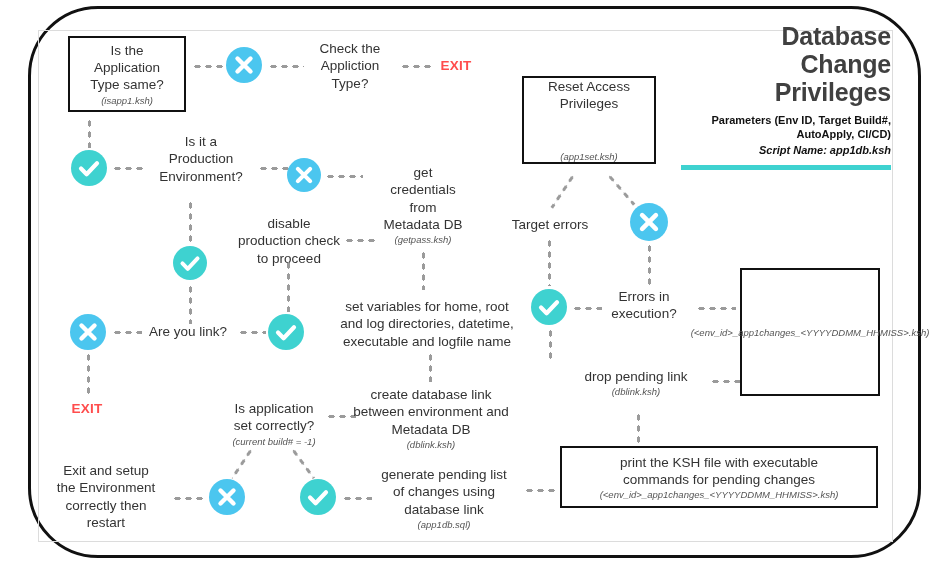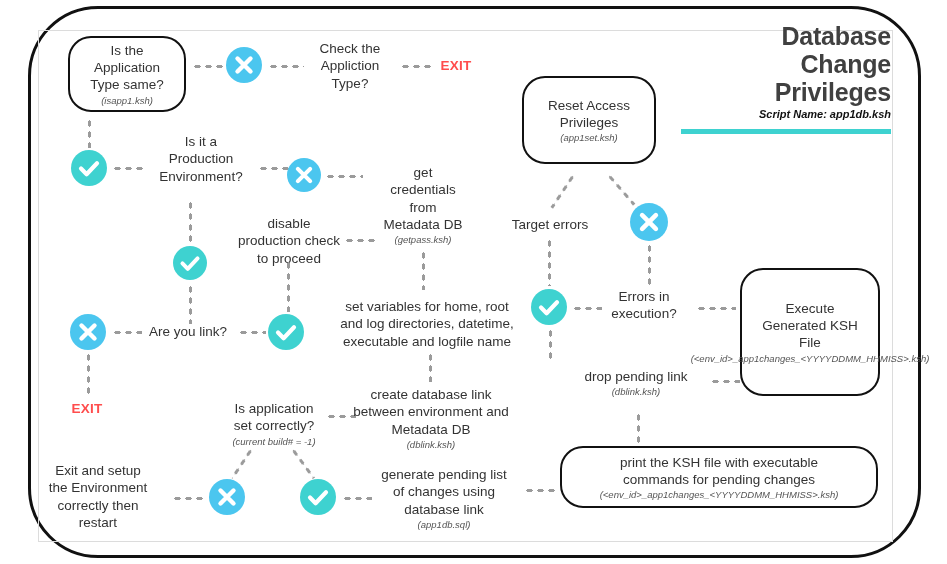--- a/index.html
+++ b/index.html
@@ -8,21 +8,21 @@
 
   
   #canvas{position:absolute;inset:0;}
   .outer-frame{position:absolute;left:28px;top:6px;width:893px;height:552px;
      border:3px solid #111111;border-radius:70px;box-sizing:border-box;}
   .inner-frame{position:absolute;left:38px;top:30px;width:855px;height:512px;
      border:1px solid #dcdcdc;box-sizing:border-box;background:transparent;}
 
   
   .node{position:absolute;text-align:center;line-height:1.28;
-        font-size:13.5px;color:#333;border-radius:23px;}
+        font-size:13.5px;color:#333;}
   .node .sub{display:block;font-size:9.5px;font-style:italic;color:#555;
         margin-top:1px;line-height:1.2;}
   .boxed{border:2.5px solid #111;background:#fff;box-sizing:border-box;
         display:flex;flex-direction:column;align-items:center;justify-content:center;}
   .exit{color:#ff4d4d;font-weight:bold;font-size:13.5px;letter-spacing:.3px;}
 
   
   .ic{position:absolute;border-radius:50%;display:block;}
   .ic svg{display:block;}
 
@@ -48,20 +48,21 @@
 
 <div id="canvas">
 
   <div class="outer-frame"></div>
   <div class="inner-frame"></div>
 
   <div id="title-block">
     <div class="t">Database</div>
     <div class="t">Change</div>
     <div class="t">Privileges</div>
+    <div class="p">Parameters (Env ID, Target Build#, AutoApply, CI/CD)</div>
     <div class="s">Script Name: app1db.ksh</div>
     <div class="rule"></div>
   </div>
 
   <div class="node boxed" style="left:68px;top:36px;width:118px;height:76px;">
     <span class="ml">Is the<br>Application<br>Type same?</span>
     <span class="sub">(isapp1.ksh)</span>
   </div>
 
   <div class="dots h" style="left:192px;top:64px;width:36px;"></div>
@@ -176,21 +177,21 @@
     <span class="sub">(current build# = -1)</span>
   </div>
 
   <div class="dots h" style="left:326px;top:414px;width:30px;"></div>
 
   <div class="node" style="left:348px;top:386px;width:166px;">
     <span class="ml">create database link<br>between environment and<br>Metadata DB</span>
     <span class="sub">(dblink.ksh)</span>
   </div>
 
-  <div class="node" style="left:42px;top:462px;width:112px;">
+  <div class="node" style="left:50px;top:462px;width:112px;">
     <span class="ml">Exit and setup<br>the Environment<br>correctly then<br>restart</span>
   </div>
 
   <div class="dots h" style="left:172px;top:496px;width:34px;"></div>
 
   <div class="ic" style="left:209px;top:479px;">
     <svg width="36" height="36" viewBox="0 0 36 36">
       <circle cx="18" cy="18" r="18" fill="#4bc6ef"></circle>
       <path d="M11.5 11.5 L24.5 24.5 M24.5 11.5 L11.5 24.5" stroke="#ffffff" stroke-width="4.4" stroke-linecap="round"></path>
     </svg>
@@ -220,21 +221,20 @@
   <div class="dots v" style="left:636px;top:412px;height:32px;"></div>
 
   <div class="node" style="left:566px;top:368px;width:140px;">
     <span>drop pending link</span>
     <span class="sub">(dblink.ksh)</span>
   </div>
 
   <div class="dots h" style="left:710px;top:379px;width:30px;"></div>
 
   <div class="node boxed" style="left:740px;top:268px;width:140px;height:128px;">
-    <span class="ml">Execute<br>Generated KSH<br>File</span>
     <span class="sub">(&lt;env_id&gt;_app1changes_&lt;YYYYDDMM_HHMISS&gt;.ksh)</span>
   </div>
 
   <div class="ic" style="left:531px;top:289px;">
     <svg width="36" height="36" viewBox="0 0 36 36">
       <circle cx="18" cy="18" r="18" fill="#3ed2d0"></circle>
       <path d="M10 18.5 L15.6 24.2 L26 13.2" stroke="#ffffff" stroke-width="4.2" fill="none" stroke-linecap="round" stroke-linejoin="round"></path>
     </svg>
   </div>
 
@@ -256,21 +256,21 @@
 
   <div class="ic" style="left:630px;top:203px;">
     <svg width="38" height="38" viewBox="0 0 36 36">
       <circle cx="18" cy="18" r="18" fill="#4bc6ef"></circle>
       <path d="M11.5 11.5 L24.5 24.5 M24.5 11.5 L11.5 24.5" stroke="#ffffff" stroke-width="4.4" stroke-linecap="round"></path>
     </svg>
   </div>
 
   <div class="dots v" style="left:647px;top:243px;height:42px;"></div>
 
-  <div class="node boxed" style="left:522px;top:76px;width:134px;height:88px;">
+  <div class="node boxed" style="left:522px;top:76px;width:134px;height:88px;justify-content:space-between;">
     <span class="ml">Reset Access<br>Privileges</span>
     <span class="sub">(app1set.ksh)</span>
   </div>
 
 <div class="dots h" style="left: 252px; top: 446px; width: 36.0555px; transform-origin: 0px 50%; transform: rotate(123.69deg);"></div>
     <div class="dots h" style="left: 292px; top: 446px; width: 37.2022px; transform-origin: 0px 50%; transform: rotate(53.7462deg);"></div>
     <div class="dots h" style="left: 574px; top: 172px; width: 39.6611px; transform-origin: 0px 50%; transform: rotate(123.69deg);"></div>
     <div class="dots h" style="left: 608px; top: 172px; width: 39.6989px; transform-origin: 0px 50%; transform: rotate(49.0856deg);"></div>
   </div>
 

